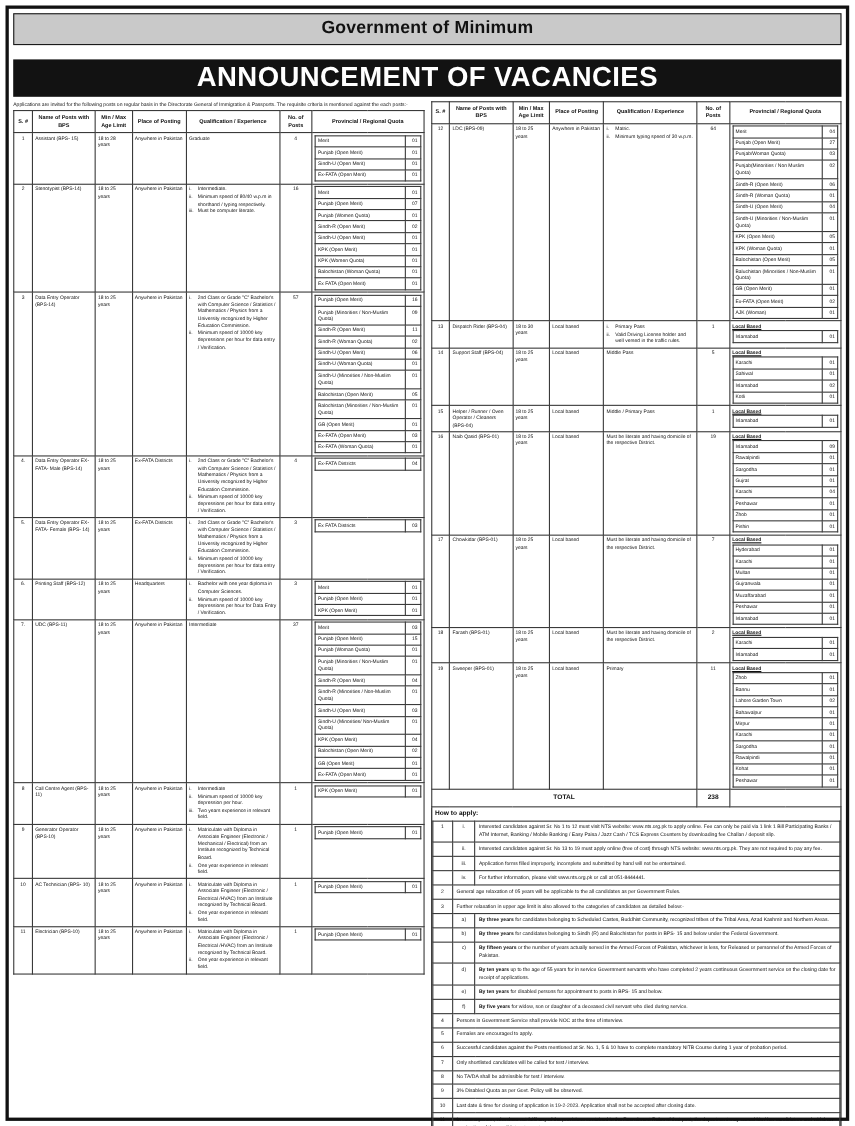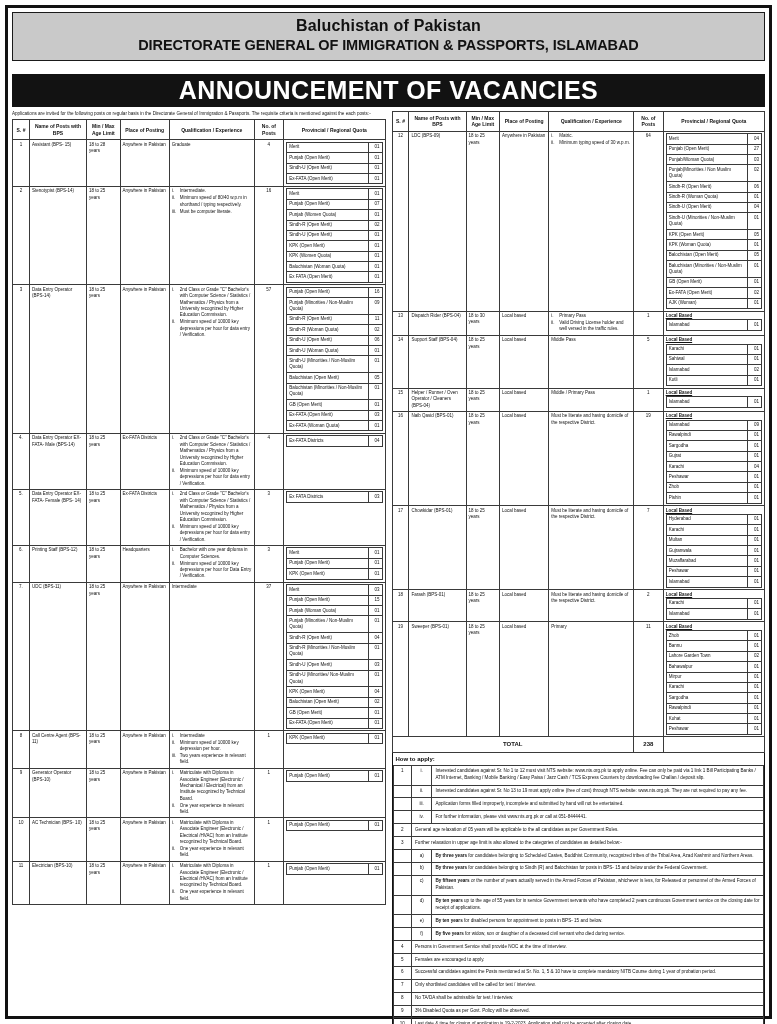--- a/index.html
+++ b/index.html
@@ -120,22 +120,21 @@
   .howto-title { font-size: 6px; font-weight: bold; padding: 3px; }
 </style>
 </head>
 <body>
 
 <div class="page">
   <div class="frame">
 
     <div class="masthead">
       <div class="gov-band">
-        <div class="gov-line1">Baluchistan of Pakistan</div>
-        <div class="gov-line2">DIRECTORATE GENERAL OF IMMIGRATION &amp; PASSPORTS, ISLAMABAD</div>
+        <div class="gov-line1">Government of Minimum</div>
       </div>
       <div class="black-band">
         <div class="t">ANNOUNCEMENT OF VACANCIES</div>
       </div>
     </div>
 
     <div class="cols">
 
       <div class="col">
         <div class="intro">Applications are invited for the following posts on regular basis in the Directorate General of Immigration &amp; Passports. The requisite criteria is mentioned against the each posts:-</div>

